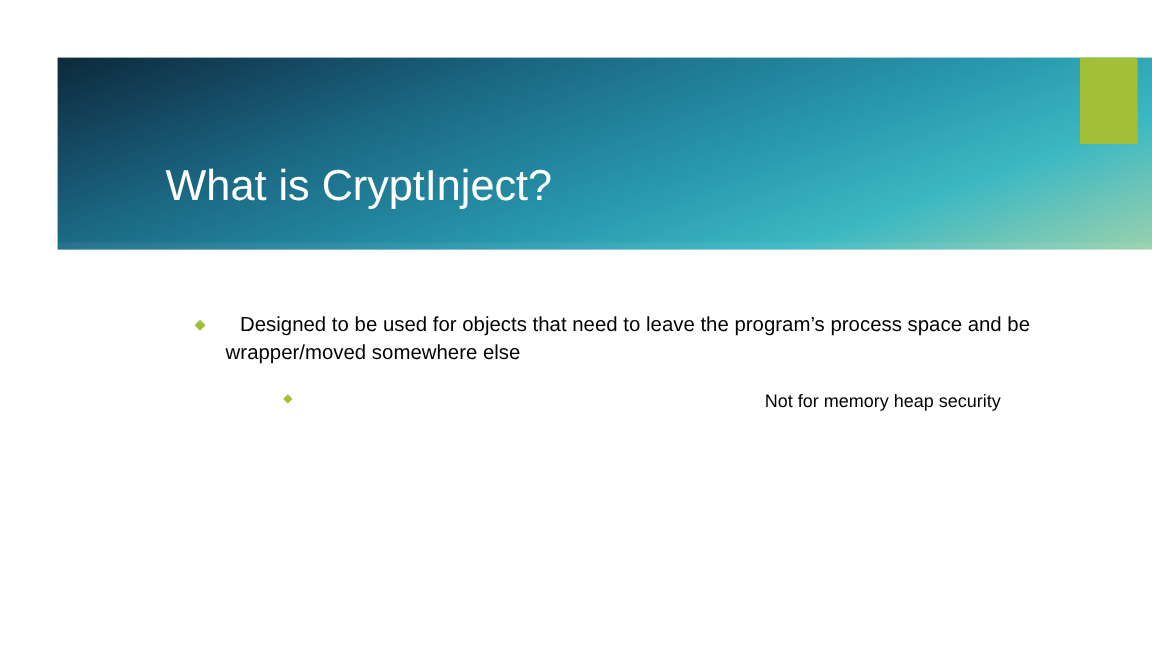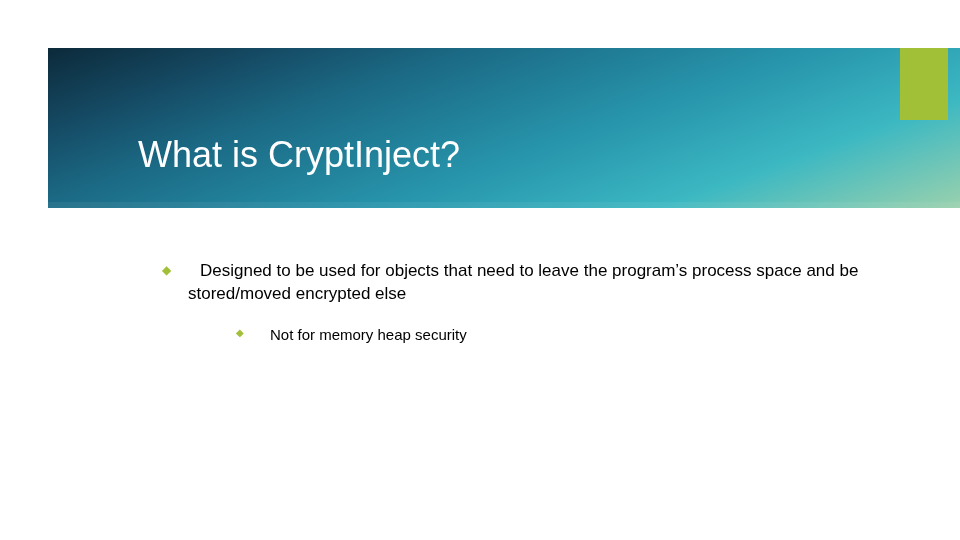--- a/index.html
+++ b/index.html
@@ -61,20 +61,21 @@
   }
 
   ul.sub { list-style: none; margin-top: 18px; margin-left: 36px; }
   ul.sub > li {
     position: relative;
     padding-left: 22px;
     font-size: 15px;
     line-height: 1.4;
     font-weight: 400;
     color: #000;
+    text-align: right;
   }
   ul.sub > li::before {
     content: "◆";
     position: absolute;
     left: 0; top: 2px;
     font-size: 10px;
     color: #a2c037;
   }
 </style>
 </head>
@@ -82,21 +83,21 @@
 
 <div class="slide">
   <div class="banner"></div>
   <div class="notch"></div>
 
   <h1 class="title">What is CryptInject?</h1>
 
   <div class="content">
     <ul class="bullets">
       <li>
-        <span>Designed to be used for objects that need to leave the program’s process space and be stored/moved encrypted else</span>
+        <span>Designed to be used for objects that need to leave the program’s process space and be wrapper/moved somewhere else</span>
         <ul class="sub">
           <li>
             <span>Not for memory heap security</span>
           </li>
         </ul>
       </li>
     </ul>
   </div>
 </div>
 

